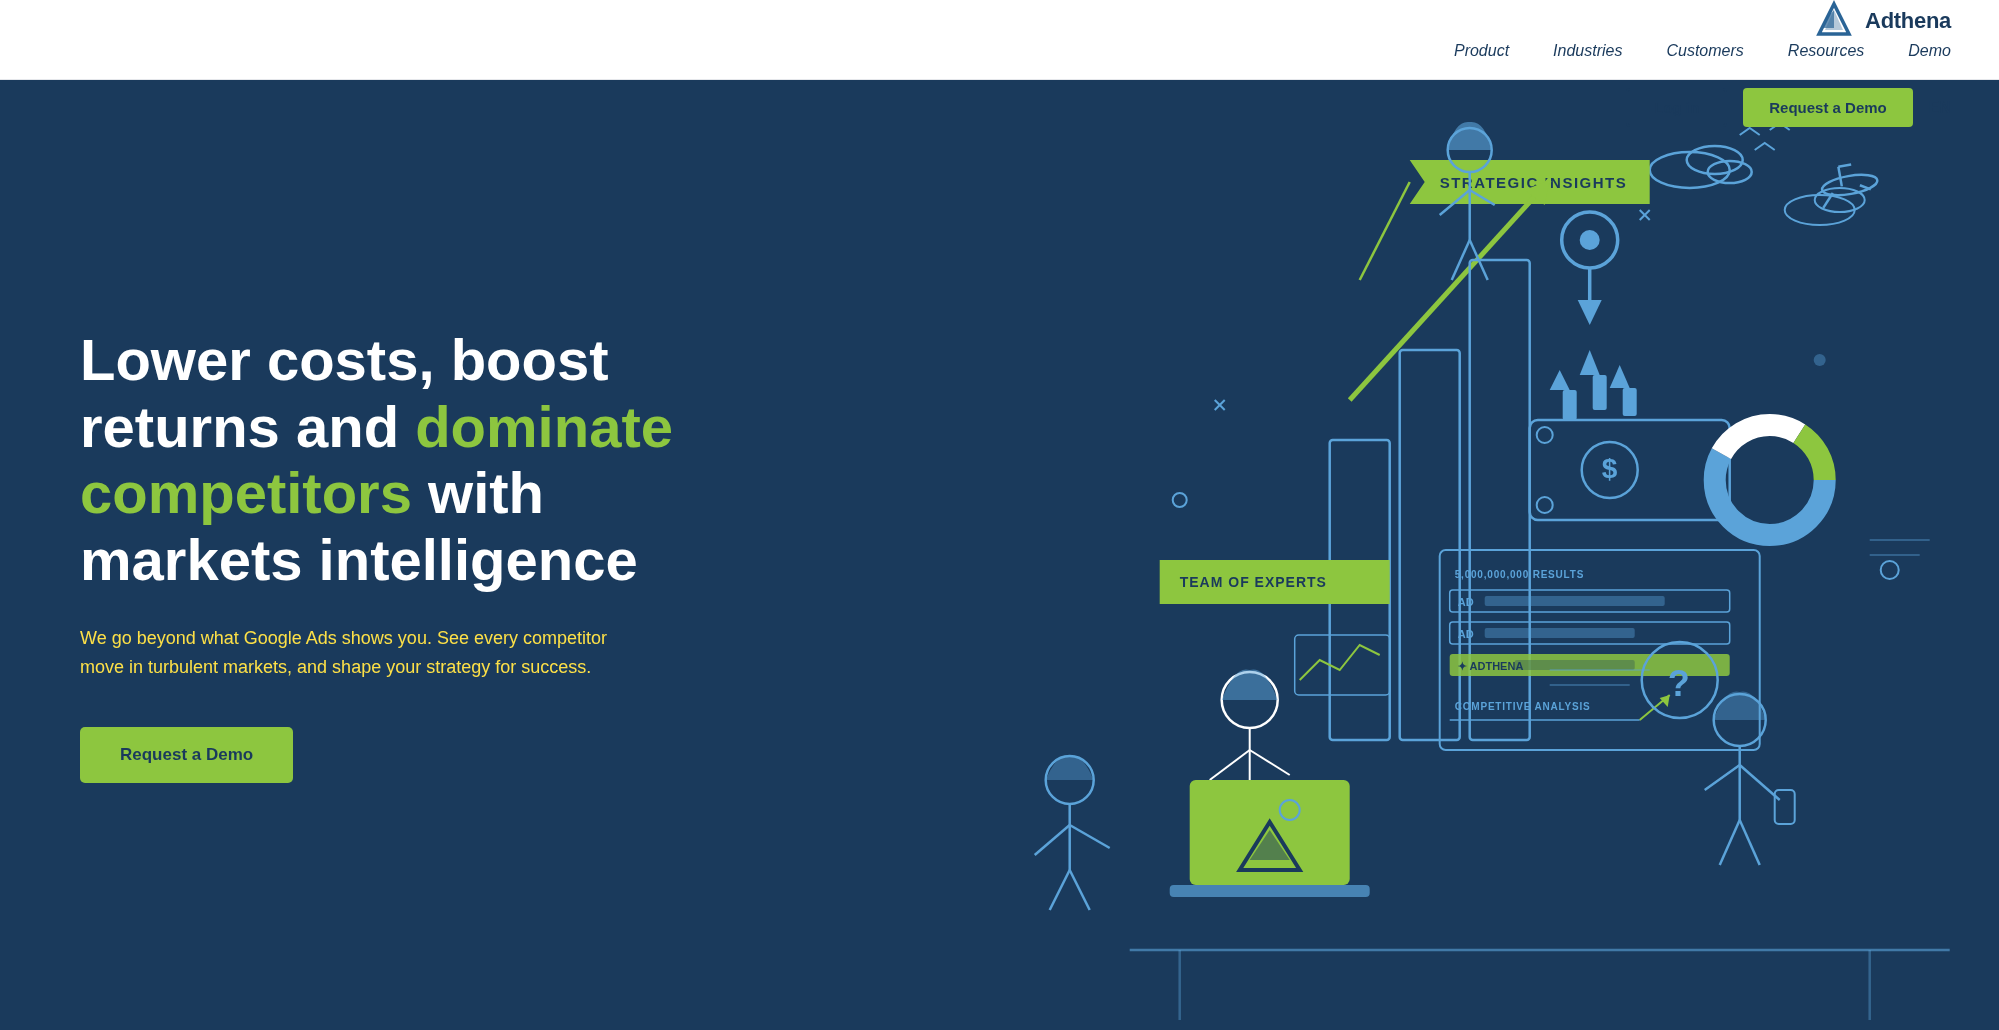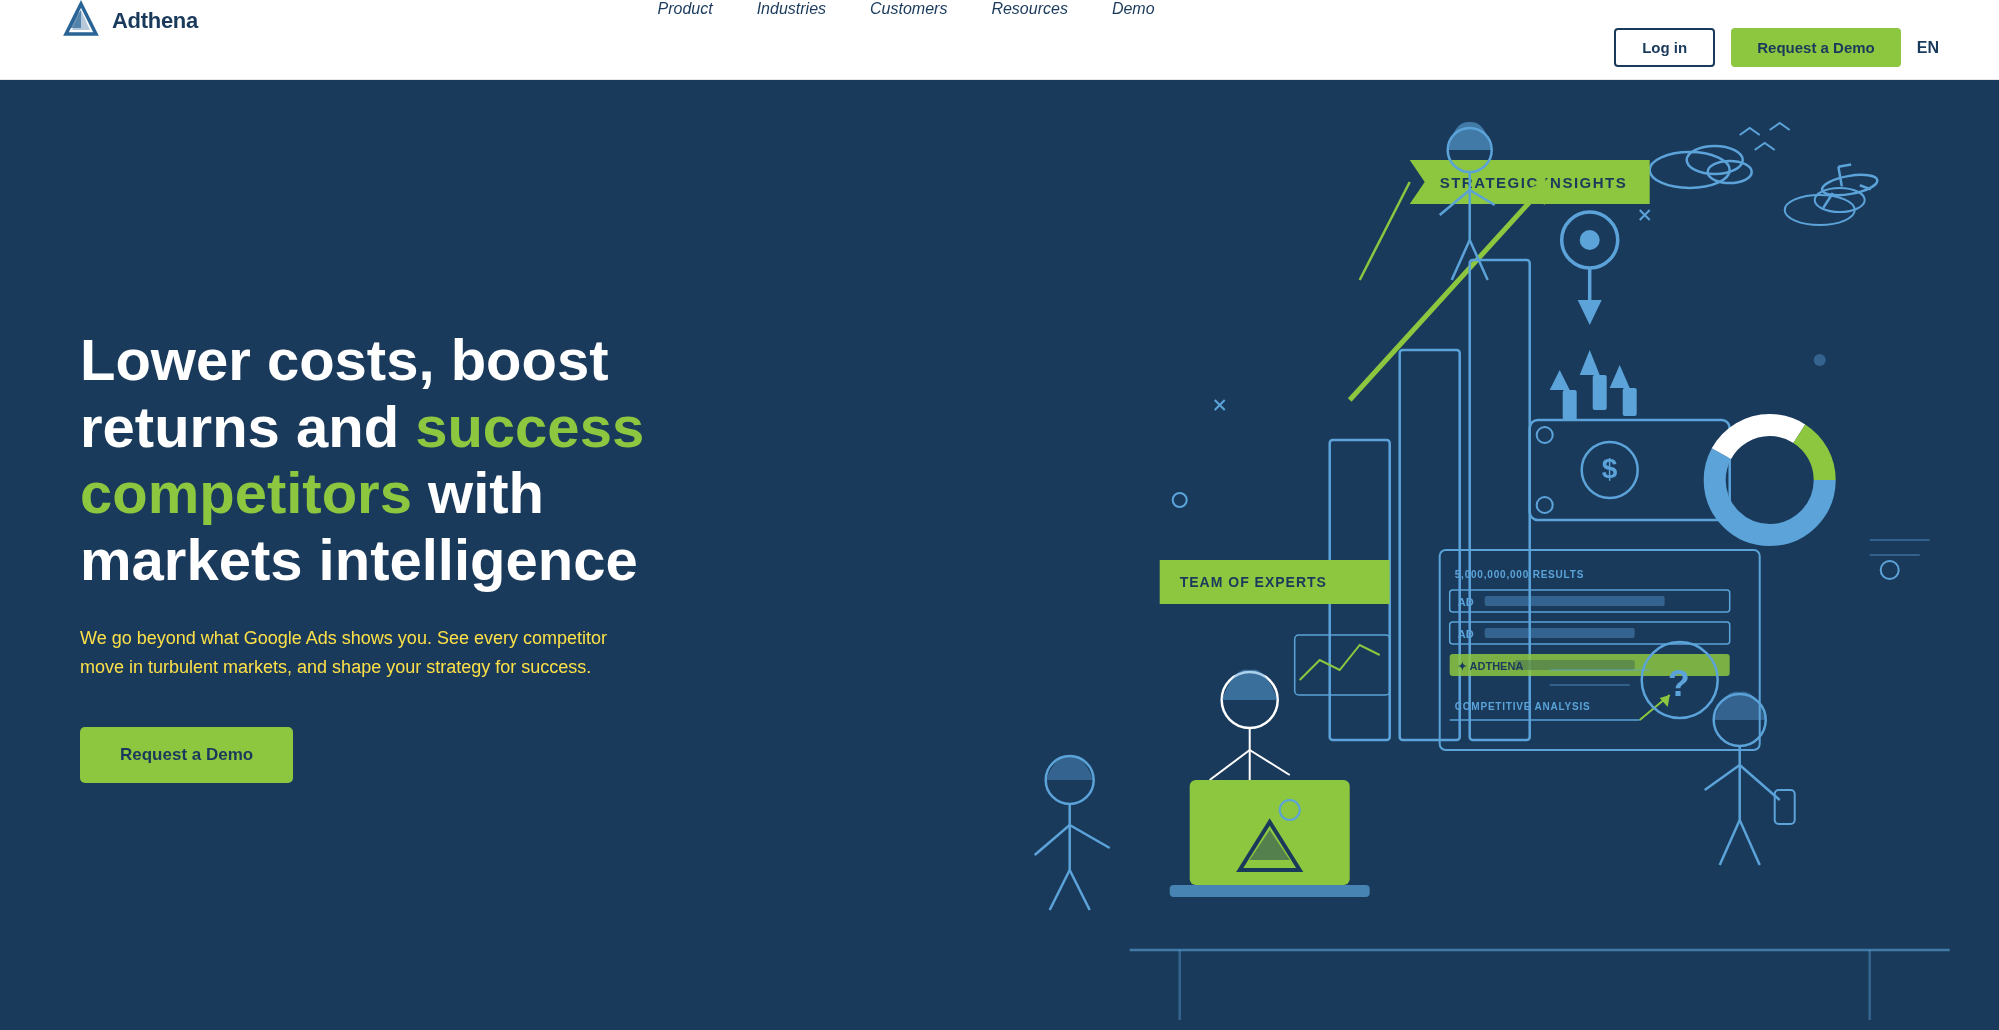--- a/index.html
+++ b/index.html
@@ -1,28 +1,29 @@
 <!DOCTYPE html>
 <html><head>
   <meta charset="utf-8">
   <style>
     * { margin: 0; padding: 0; box-sizing: border-box; }
     body { font-family: 'Segoe UI', Arial, sans-serif; overflow-x: hidden; }
 
     
     nav {
       display: flex;
-      align-items: flex-start;
+      align-items: flex-end;
       justify-content: space-between;
       background: #ffffff;
-      padding: 0 60px;
+      padding: 0 48px;
       height: 80px;
       border-bottom: 1px solid #e5e7eb;
       position: relative;
       z-index: 10;
+      flex-direction: column;
     }
     .nav-logo {
       display: flex;
       align-items: center;
       gap: 10px;
       text-decoration: none;
     }
     .logo-icon {
       width: 42px;
       height: 42px;
@@ -172,21 +173,21 @@
   <div class="nav-actions">
     <button class="btn-login">Log in</button>
     <button class="btn-demo-nav">Request a Demo</button>
     <span class="lang-selector">EN</span>
   </div>
 </nav>
 
 <section class="hero">
   <div class="hero-content">
     <h1 class="hero-title">
-      <span>Lower costs, boost returns and </span><span class="highlight">success competitors</span><span> with markets intelligence</span>
+      <span>Lower costs, boost returns and </span><span class="highlight">dominate competitors</span><span> with markets intelligence</span>
     </h1>
     <p class="hero-subtitle">We go beyond what Google Ads shows you. See every competitor move in turbulent markets, and shape your strategy for success.</p>
     <button class="btn-demo-hero">Request a Demo</button>
   </div>
 
   <div class="hero-illustration">
     <svg viewBox="0 0 1100 950" xmlns="http://www.w3.org/2000/svg" preserveAspectRatio="xMidYMid meet">
 
       <ellipse cx="820" cy="90" rx="40" ry="18" fill="none" stroke="#5ba3d9" stroke-width="2.5"></ellipse>
       <ellipse cx="845" cy="80" rx="28" ry="14" fill="none" stroke="#5ba3d9" stroke-width="2.5"></ellipse>

